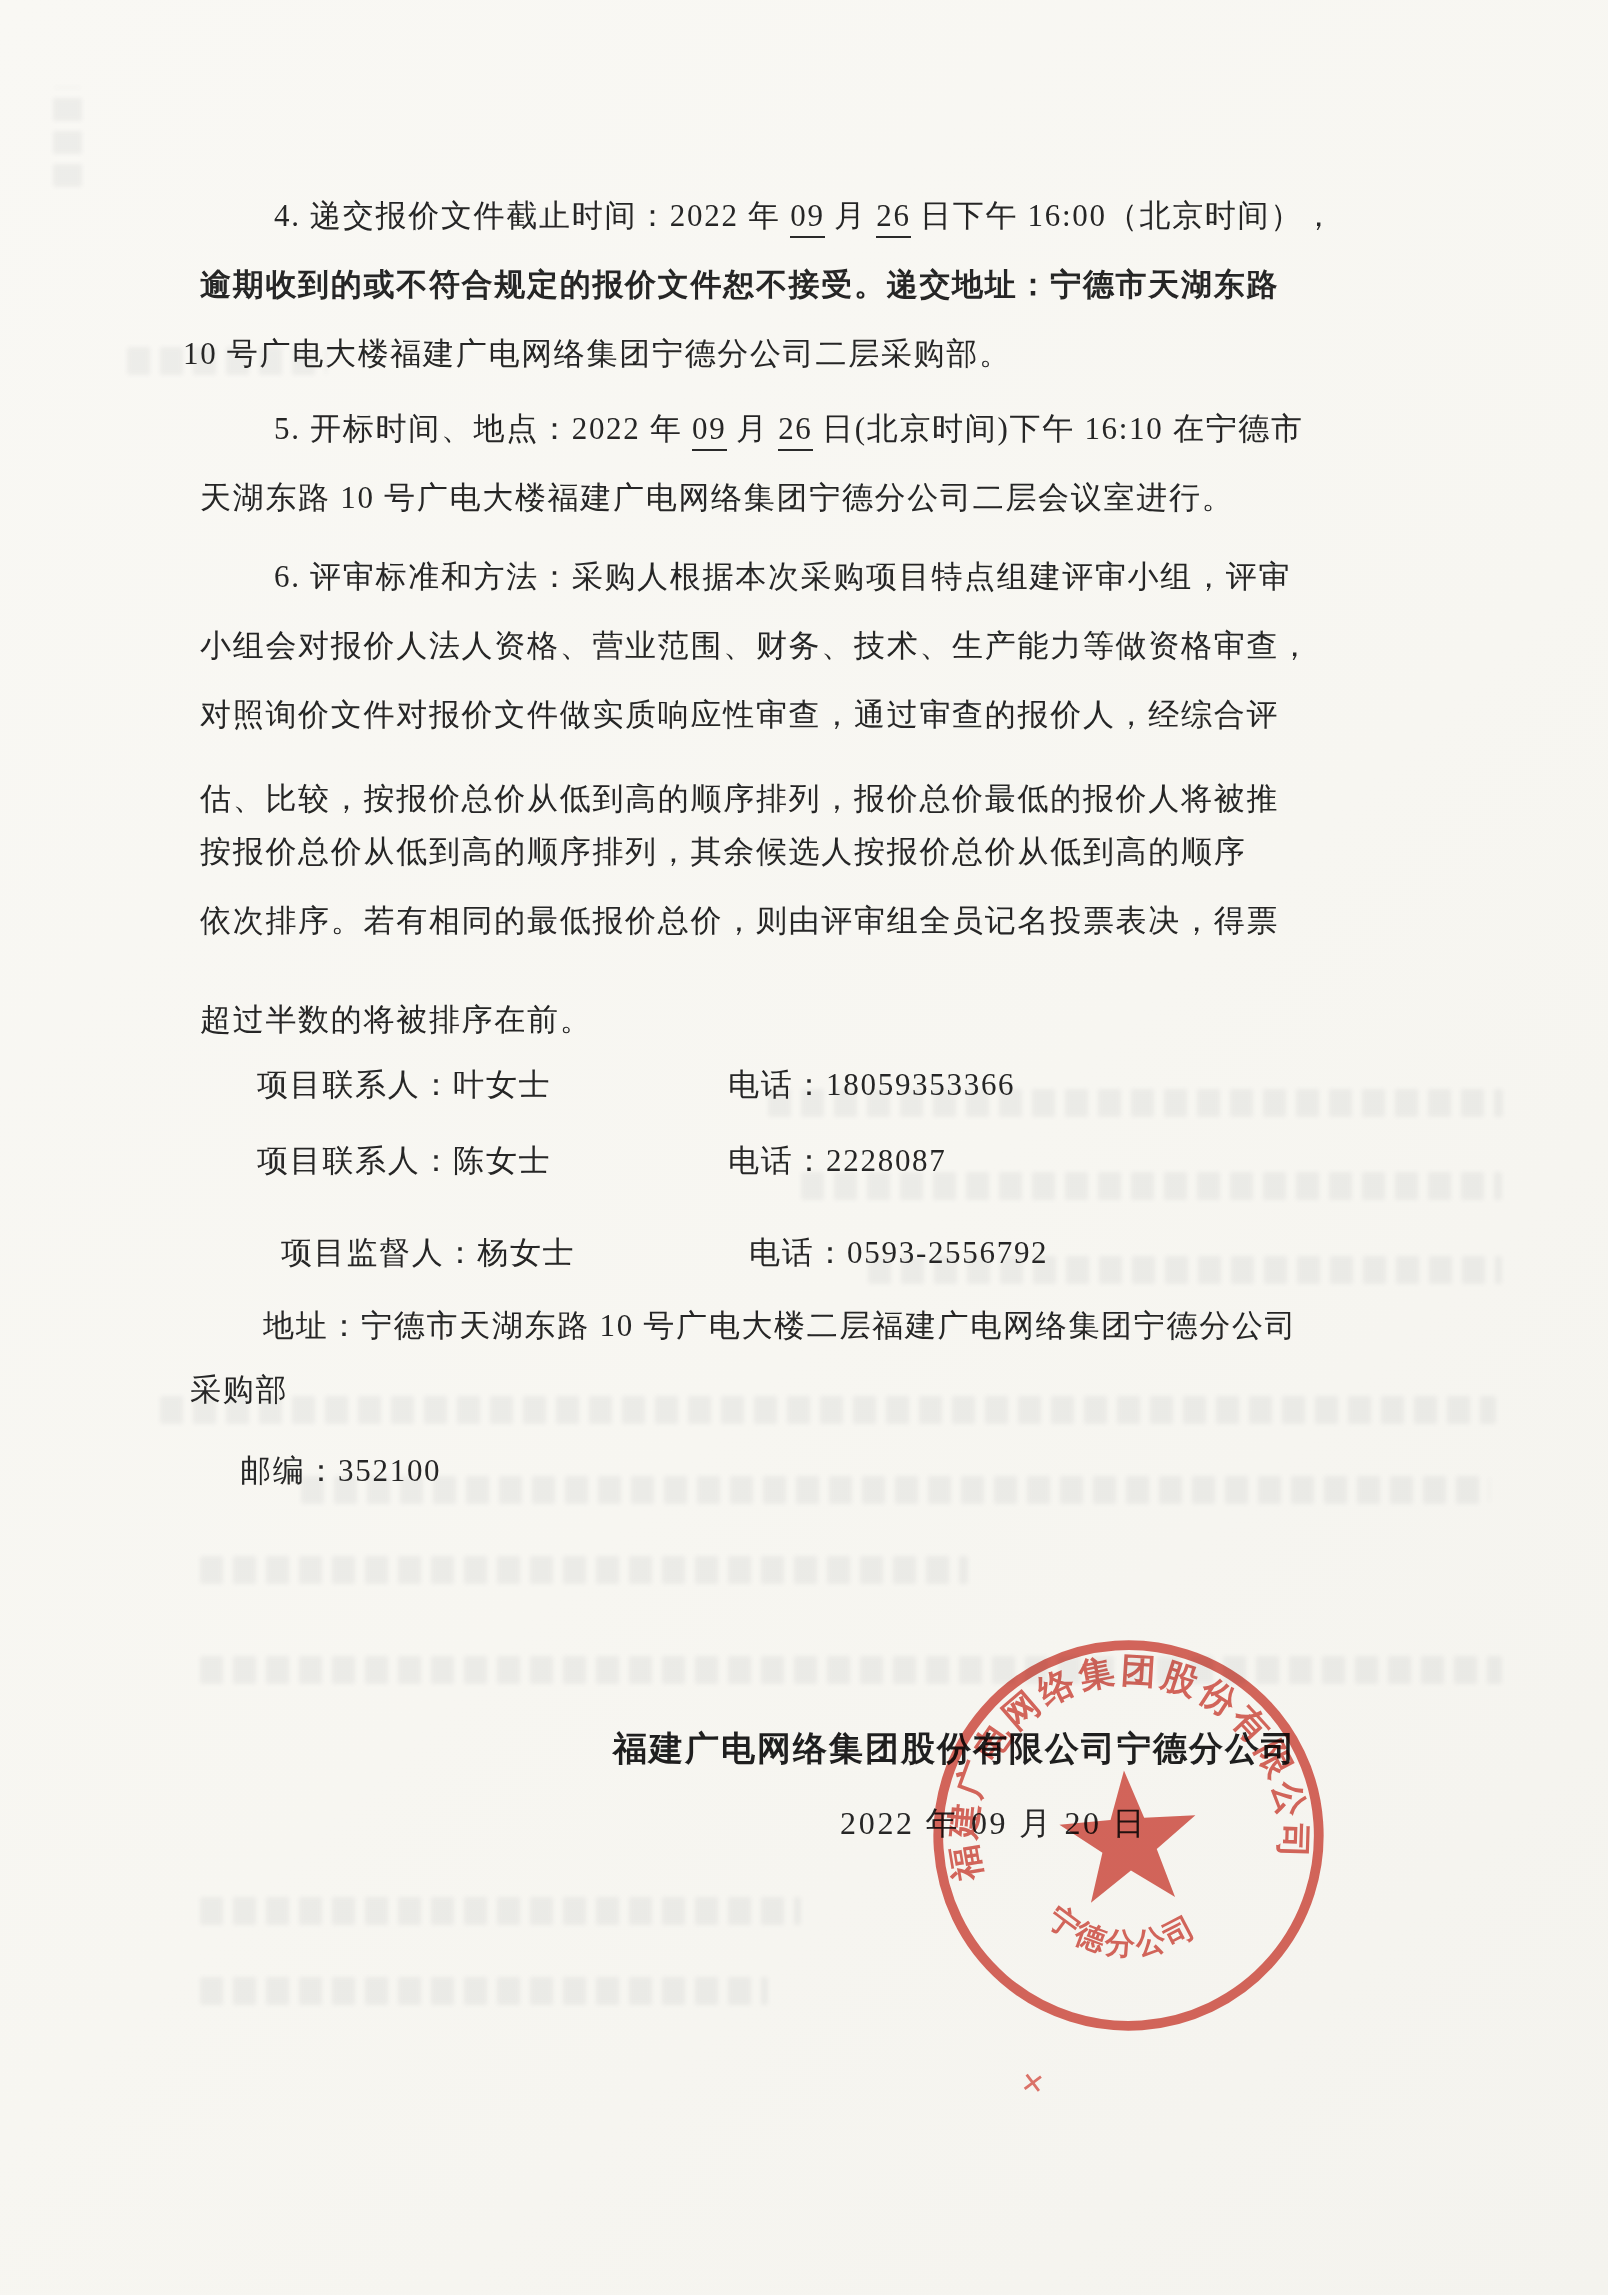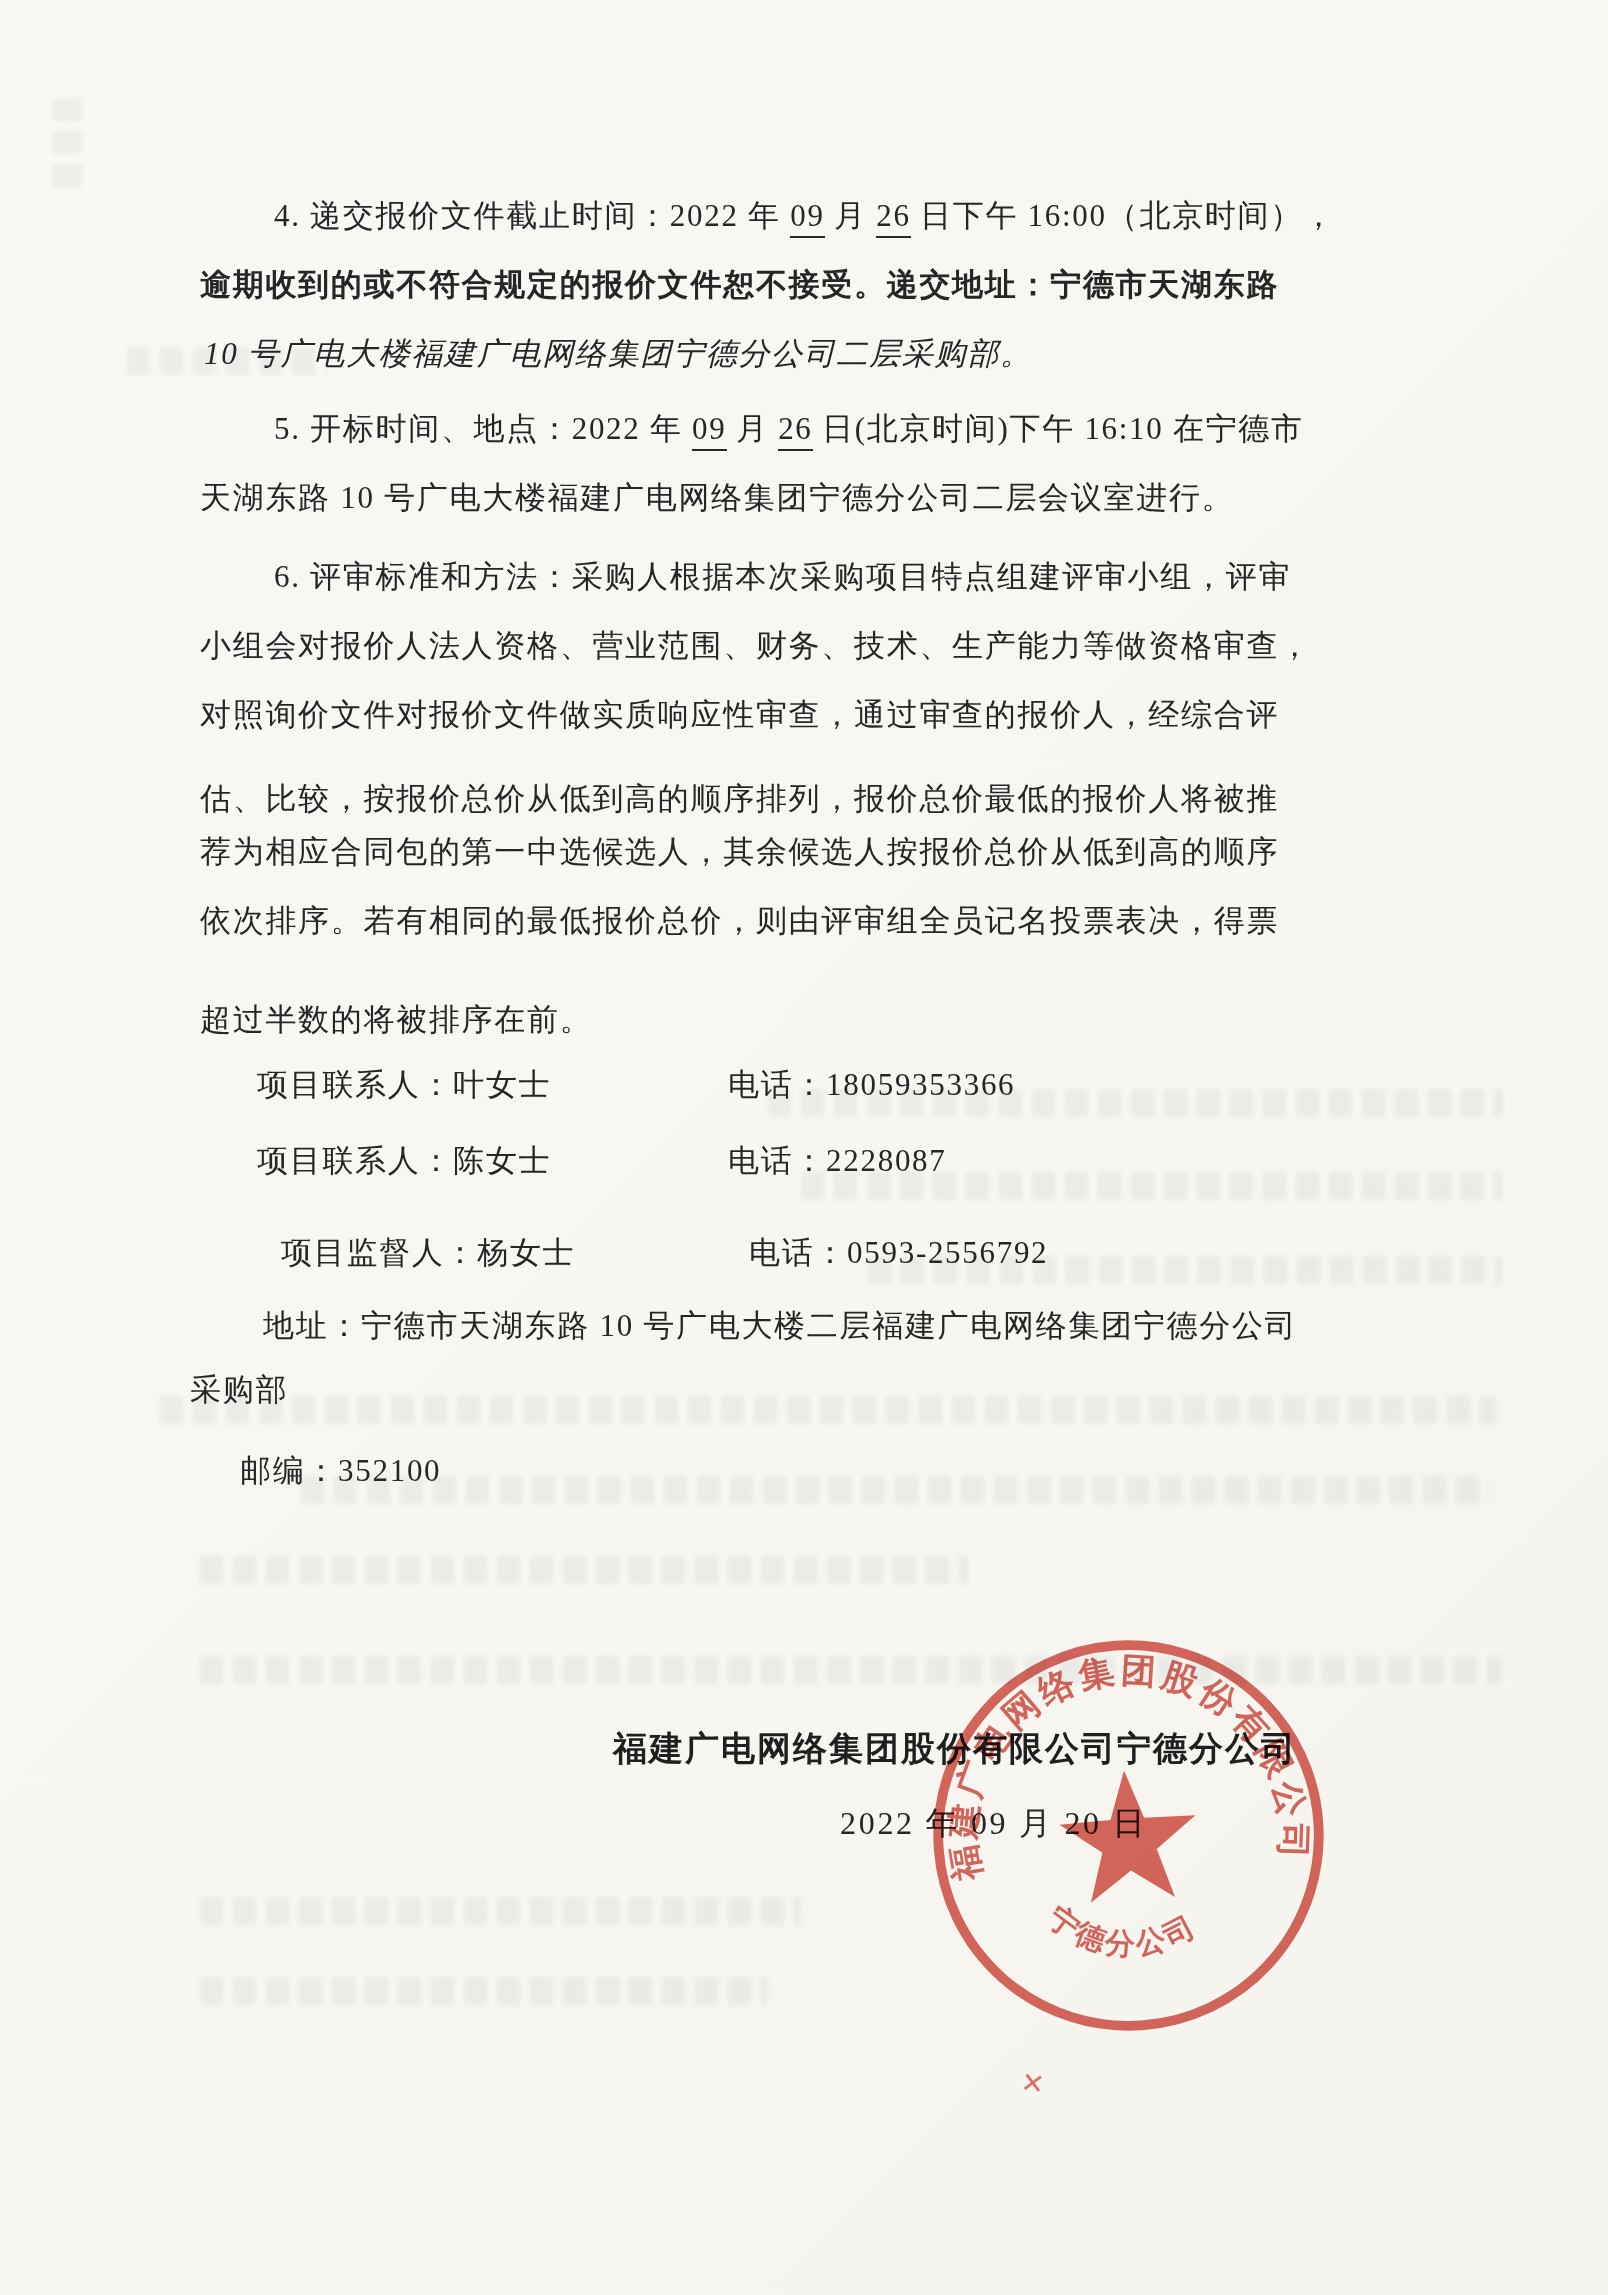--- a/index.html
+++ b/index.html
@@ -83,32 +83,32 @@
   <div class="smudge" style="left:301px;top:1476px;width:1189px;"></div>
   <div class="smudge" style="left:200px;top:1556px;width:768px;"></div>
   <div class="smudge" style="left:200px;top:1656px;width:1302px;"></div>
   <div class="smudge" style="left:200px;top:1897px;width:601px;"></div>
   <div class="smudge" style="left:200px;top:1977px;width:568px;"></div>
 
   <div class="line" style="left:274px;top:200px;">
     <span>4. 递交报价文件截止时间：2022 年 </span><span class="u">09</span><span> 月 </span><span class="u">26</span><span> 日下午 16:00（北京时间），</span>
   </div>
   <div class="line" style="left:200px;top:269px;font-weight:600;">逾期收到的或不符合规定的报价文件恕不接受。递交地址：宁德市天湖东路</div>
-  <div class="line" style="left:204px;top:338px;font-style:italic;">10 号广电大楼福建广电网络集团宁德分公司二层采购部。</div>
+  <div class="line" style="left:183px;top:338px;">10 号广电大楼福建广电网络集团宁德分公司二层采购部。</div>
 
   <div class="line" style="left:274px;top:413px;">
     <span>5. 开标时间、地点：2022 年 </span><span class="u">09</span><span> 月 </span><span class="u">26</span><span> 日(北京时间)下午 16:10 在宁德市</span>
   </div>
   <div class="line" style="left:200px;top:482px;">天湖东路 10 号广电大楼福建广电网络集团宁德分公司二层会议室进行。</div>
 
   <div class="line" style="left:274px;top:561px;">6. 评审标准和方法：采购人根据本次采购项目特点组建评审小组，评审</div>
   <div class="line" style="left:200px;top:630px;">小组会对报价人法人资格、营业范围、财务、技术、生产能力等做资格审查，</div>
   <div class="line" style="left:200px;top:699px;">对照询价文件对报价文件做实质响应性审查，通过审查的报价人，经综合评</div>
   <div class="line" style="left:200px;top:767px;margin-top:16px;">估、比较，按报价总价从低到高的顺序排列，报价总价最低的报价人将被推</div>
-  <div class="line" style="left:200px;top:836px;">荐为相应合同包的第一中选候选人，其余候选人按报价总价从低到高的顺序</div>
+  <div class="line" style="left:200px;top:836px;">按报价总价从低到高的顺序排列，其余候选人按报价总价从低到高的顺序</div>
   <div class="line" style="left:200px;top:905px;">依次排序。若有相同的最低报价总价，则由评审组全员记名投票表决，得票</div>
   <div class="line" style="left:200px;top:974px;margin-top:30px;">超过半数的将被排序在前。</div>
 
   <div class="line" style="left:257px;top:1069px;">
     <span class="contact-label">项目联系人：叶女士</span>
     <span class="contact-phone" style="left:471px;">电话：18059353366</span>
   </div>
   <div class="line" style="left:257px;top:1145px;">
     <span class="contact-label">项目联系人：陈女士</span>
     <span class="contact-phone" style="left:471px;">电话：2228087</span>

